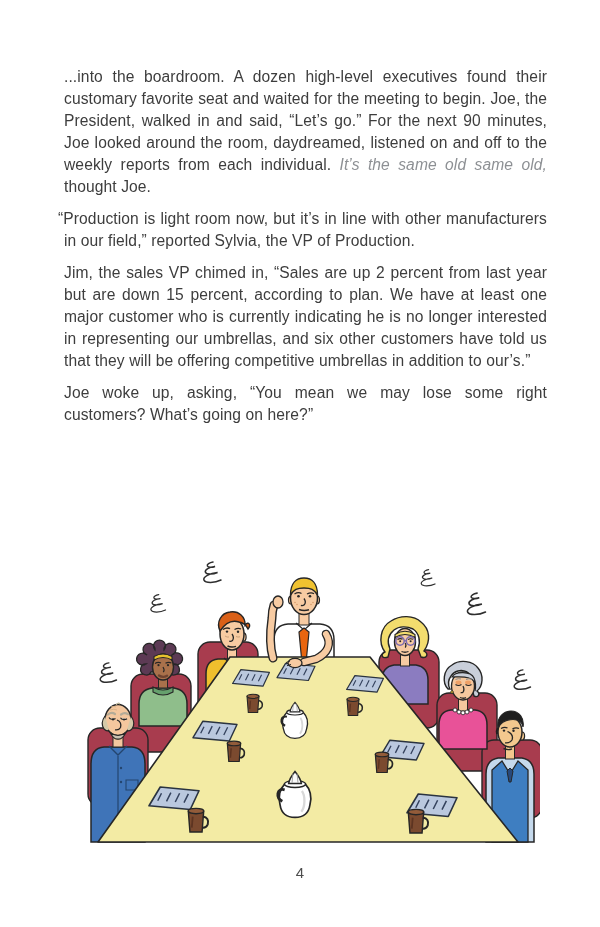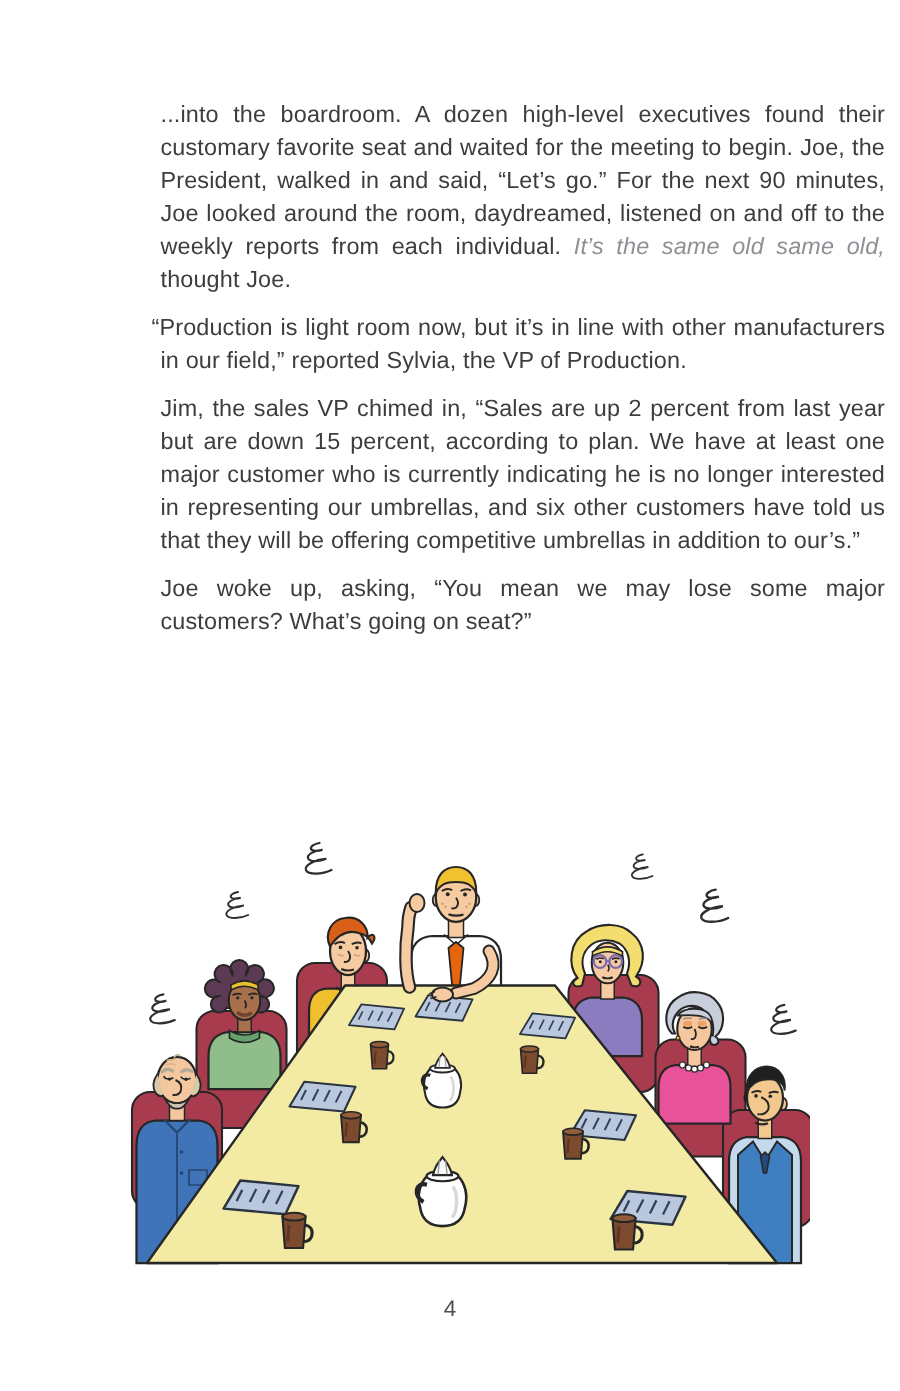--- a/index.html
+++ b/index.html
@@ -15,21 +15,20 @@
   .text-block {
     position: absolute;
     left: 64px;
     top: 66px;
     width: 483px;
     color: #3d3d3d;
     font-size: 15.6px;
     line-height: 22px;
     text-align: justify;
     letter-spacing: 0.1px;
-    margin-left: 43px;
   }
   .text-block p { margin: 0 0 10px 0; }
   .text-block p.hang { text-indent: -6px; }
   .thought {
     font-style: italic;
     color: #8d9094;
   }
   .illustration {
     position: absolute;
     left: 60px;
@@ -49,21 +48,21 @@
 </style>
 </head>
 <body>
 
 <div class="page">
 
   <div class="text-block">
     <p><span>...into the boardroom. A dozen high-level executives found their customary favorite seat and waited for the meeting to begin. Joe, the President, walked in and said, “Let’s go.” For the next 90 minutes, Joe looked around the room, daydreamed, listened on and off to the weekly reports from each individual. </span><span class="thought">It’s the same old same old,</span><span> thought Joe.</span></p>
     <p class="hang">“Production is light room now, but it’s in line with other manufacturers in our field,” reported Sylvia, the VP of Production.</p>
     <p>Jim, the sales VP chimed in, “Sales are up 2 percent from last year but are down 15 percent, according to plan. We have at least one major customer who is currently indicating he is no longer interested in representing our umbrellas, and six other customers have told us that they will be offering competitive umbrellas in addition to our’s.”</p>
-    <p>Joe woke up, asking, “You mean we may lose some major customers? What’s going on seat?”</p>
+    <p>Joe woke up, asking, “You mean we may lose some right customers? What’s going on here?”</p>
   </div>
 
   <div class="illustration">
     <svg viewBox="0 0 480 300" width="480" height="300" xmlns="http://www.w3.org/2000/svg">
       <defs>
         <path id="sq" d="M10,0 a11,4.5 -12 1 1 -3.5,-7.5 a8,3.5 -12 1 1 -2.5,-6 a5.5,2.5 -12 1 1 -2,-4.5" fill="none" stroke="#2e2e2e" stroke-width="1.5" stroke-linecap="round"></path>
         <g id="mug">
           <path d="M-7,-9 L7,-9 L5.5,10 L-5.5,10 Z" fill="#7b4a2f" stroke="#262626" stroke-width="1.3"></path>
           <ellipse cx="0" cy="-9" rx="7" ry="2.4" fill="#935c3a" stroke="#262626" stroke-width="1.2"></ellipse>
           <path d="M6.2,-4 q6,1 4.5,7 q-1.5,3.5 -5,3" fill="none" stroke="#262626" stroke-width="1.8"></path>

